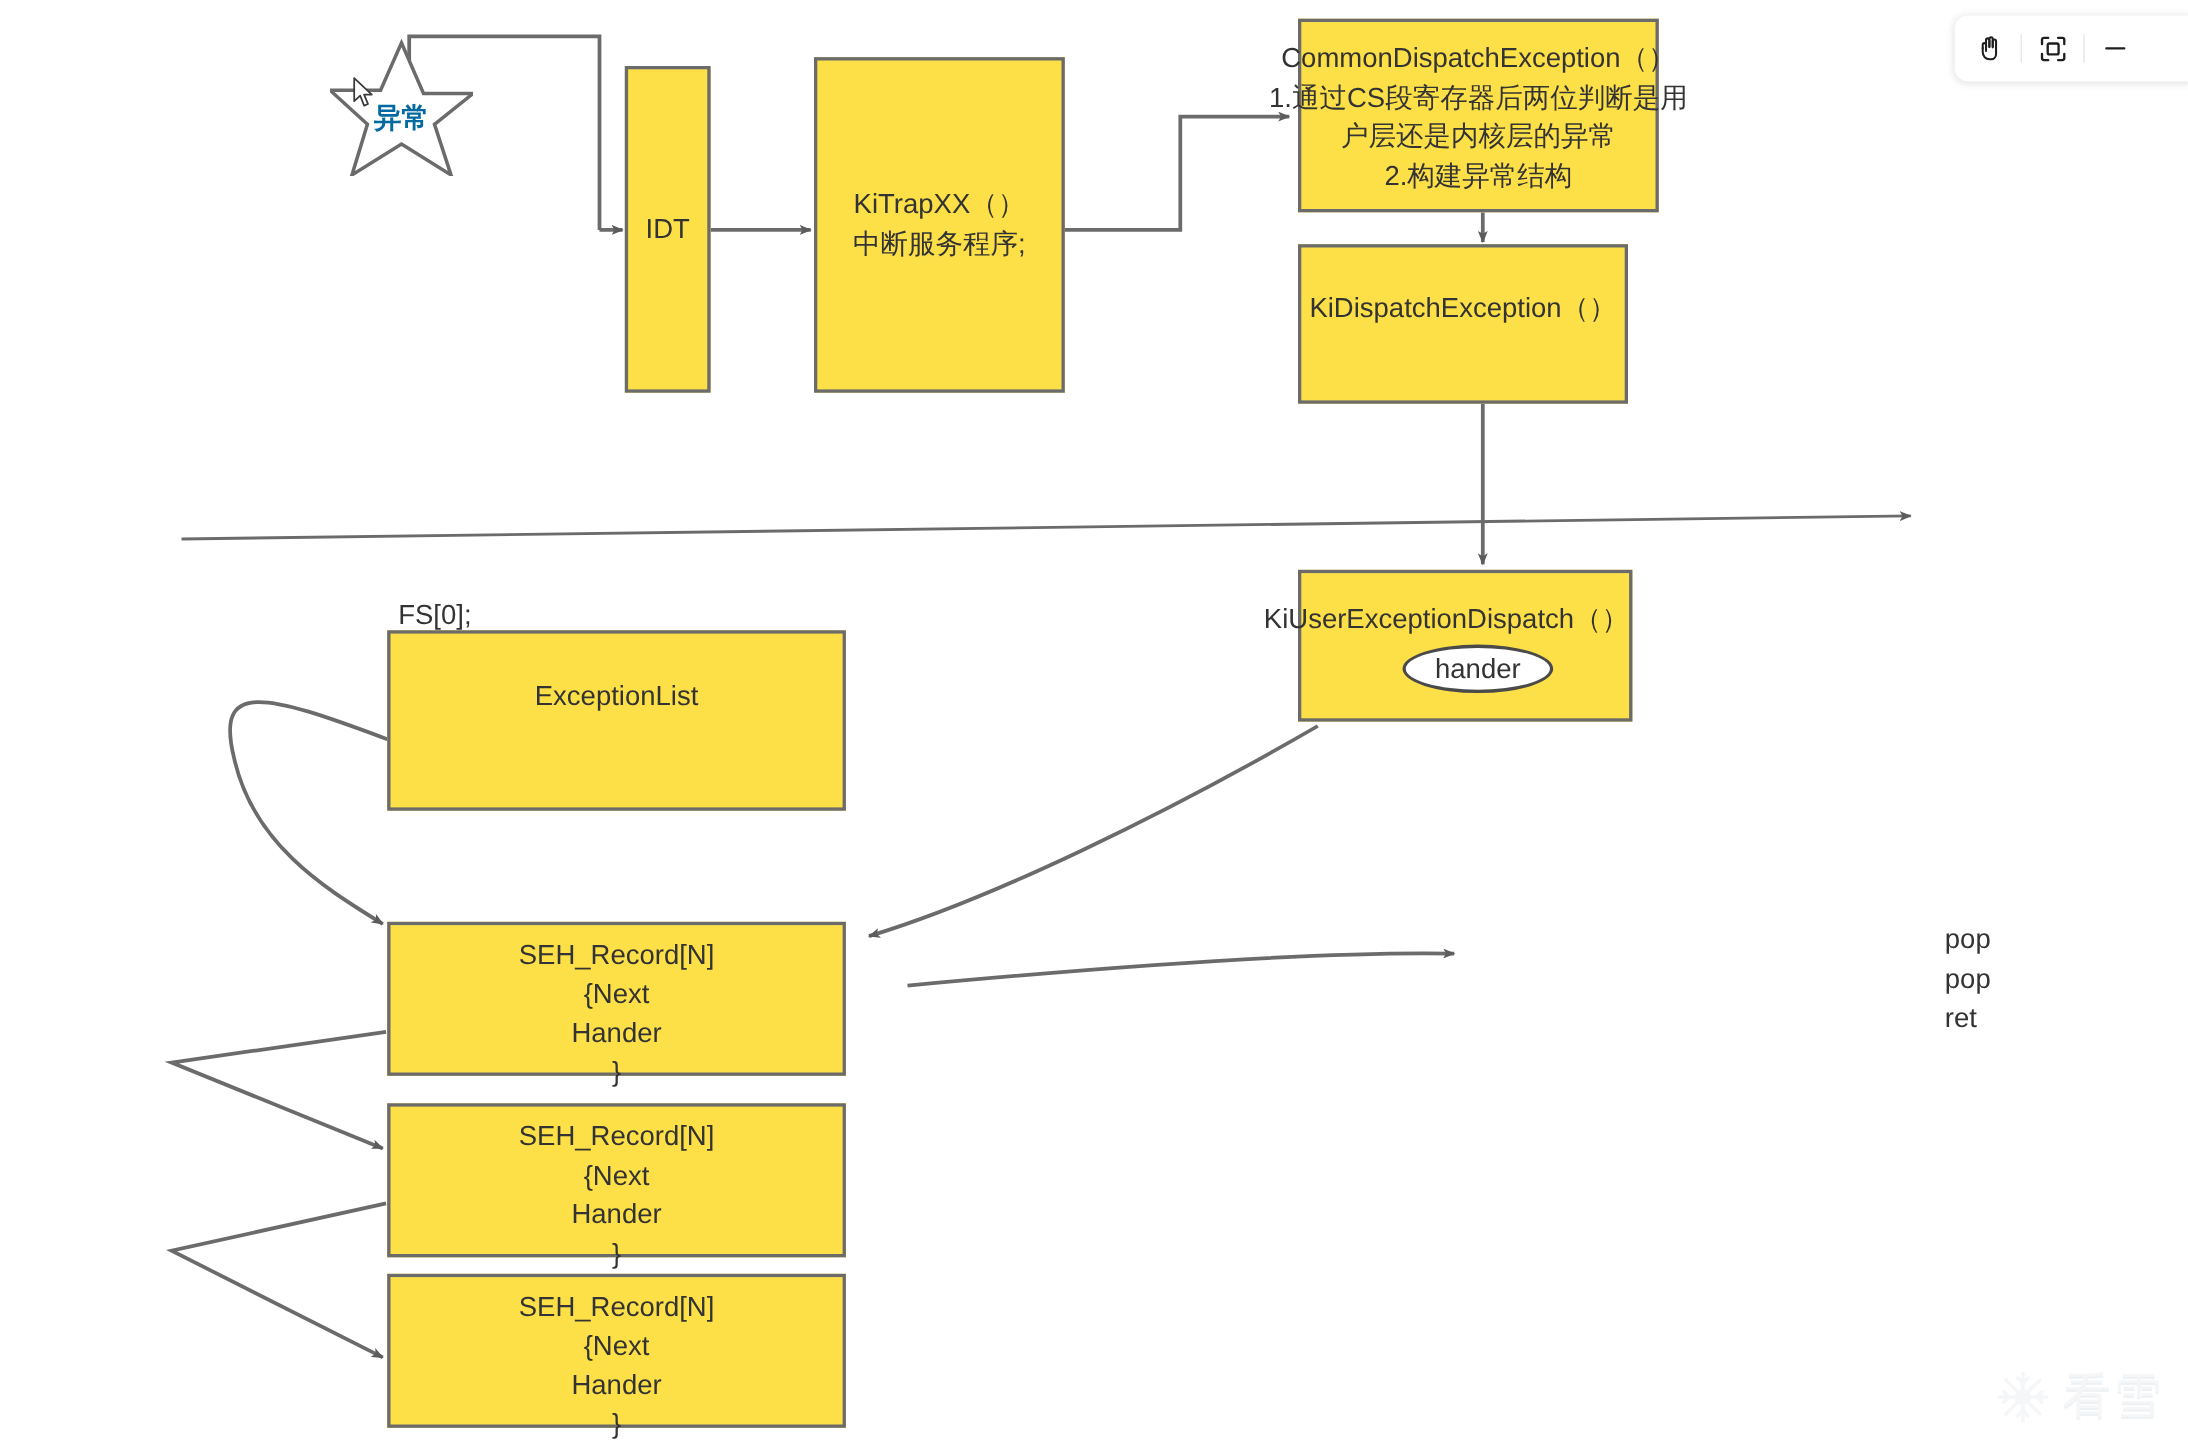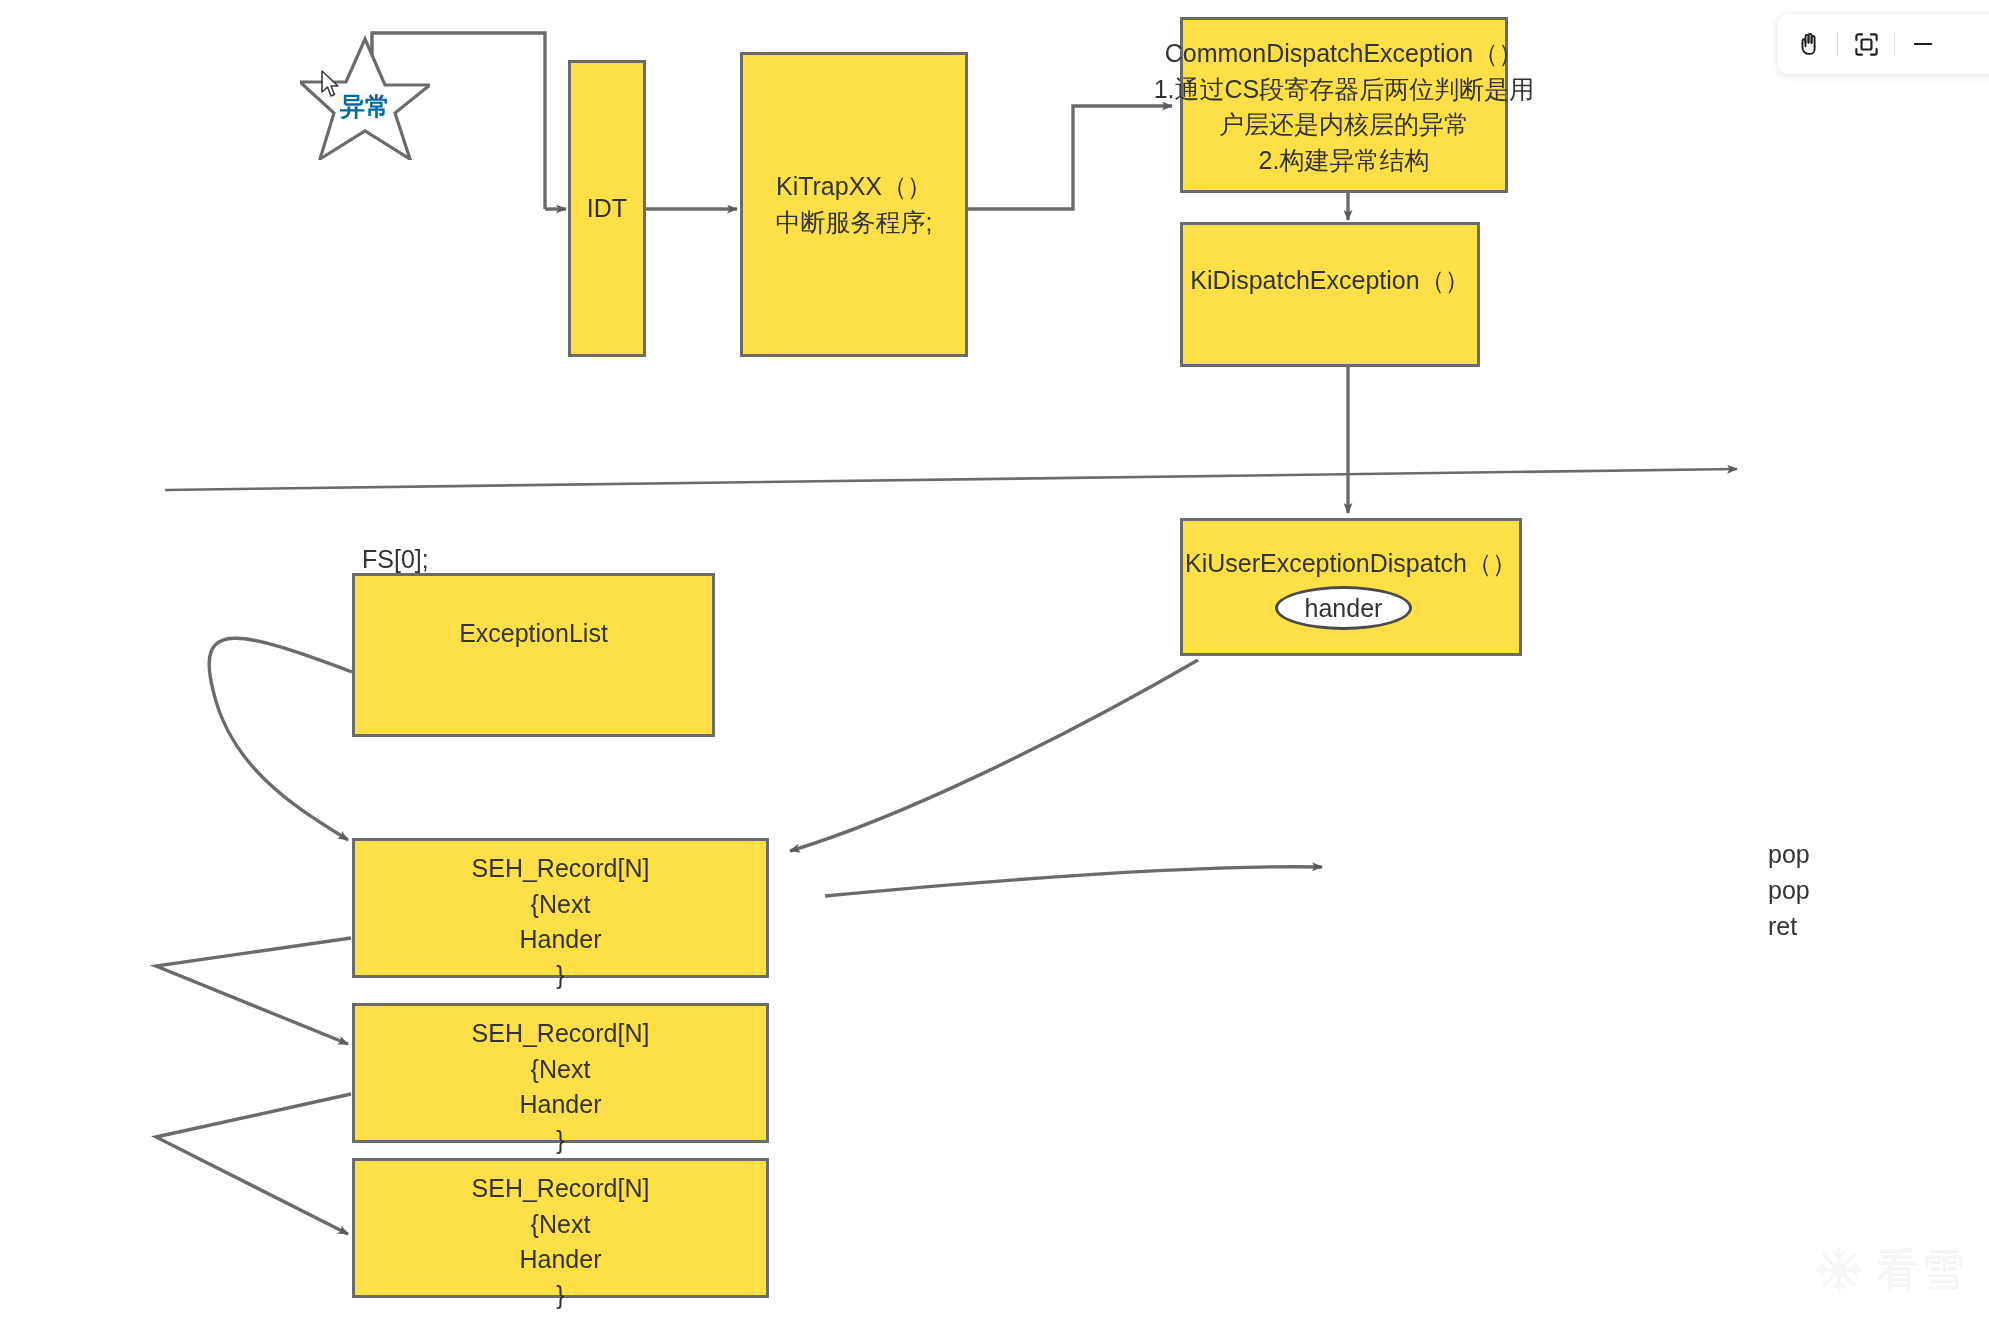--- a/index.html
+++ b/index.html
@@ -177,30 +177,30 @@
     <span class="line">CommonDispatchException（）</span>
     <span class="line">1.通过CS段寄存器后两位判断是用</span>
     <span class="line">户层还是内核层的异常</span>
     <span class="line">2.构建异常结构</span>
   </div>
 
   <div class="node-box" style="left:1180px; top:222px; width:300px; height:145px; justify-content:flex-start; padding-top:38px;">
     <span class="line">KiDispatchException（）</span>
   </div>
 
-  <div class="node-box" style="left:1180px; top:518px; width:342px; height:138px; justify-content:flex-start; padding-top:25px;">
+  <div class="node-box" style="left:1180px; top:518px; width:304px; height:138px; justify-content:flex-start; padding-top:25px;align-items:flex-end;">
     <span class="line">KiUserExceptionDispatch（）</span>
   </div>
   <div class="oval" style="left:1275px; top:586px; width:137px; height:44px;">
     <span>hander</span>
   </div>
 
   <div class="free-label" style="left:362px; top:545px;">FS[0];</div>
 
-  <div class="node-box" style="left:352px; top:573px; width:363px; height:164px; justify-content:flex-start; padding-top:40px;text-align:right;">
+  <div class="node-box" style="left:352px; top:573px; width:417px; height:164px; justify-content:flex-start; padding-top:40px;text-align:right;">
     <span class="line">ExceptionList</span>
   </div>
 
   <div class="node-box" style="left:352px; top:838px; width:417px; height:140px; justify-content:flex-start; padding-top:10px;">
     <span class="line">SEH_Record[N]</span>
     <span class="line">{Next</span>
     <span class="line">Hander</span>
     <span class="line">}</span>
   </div>
 

